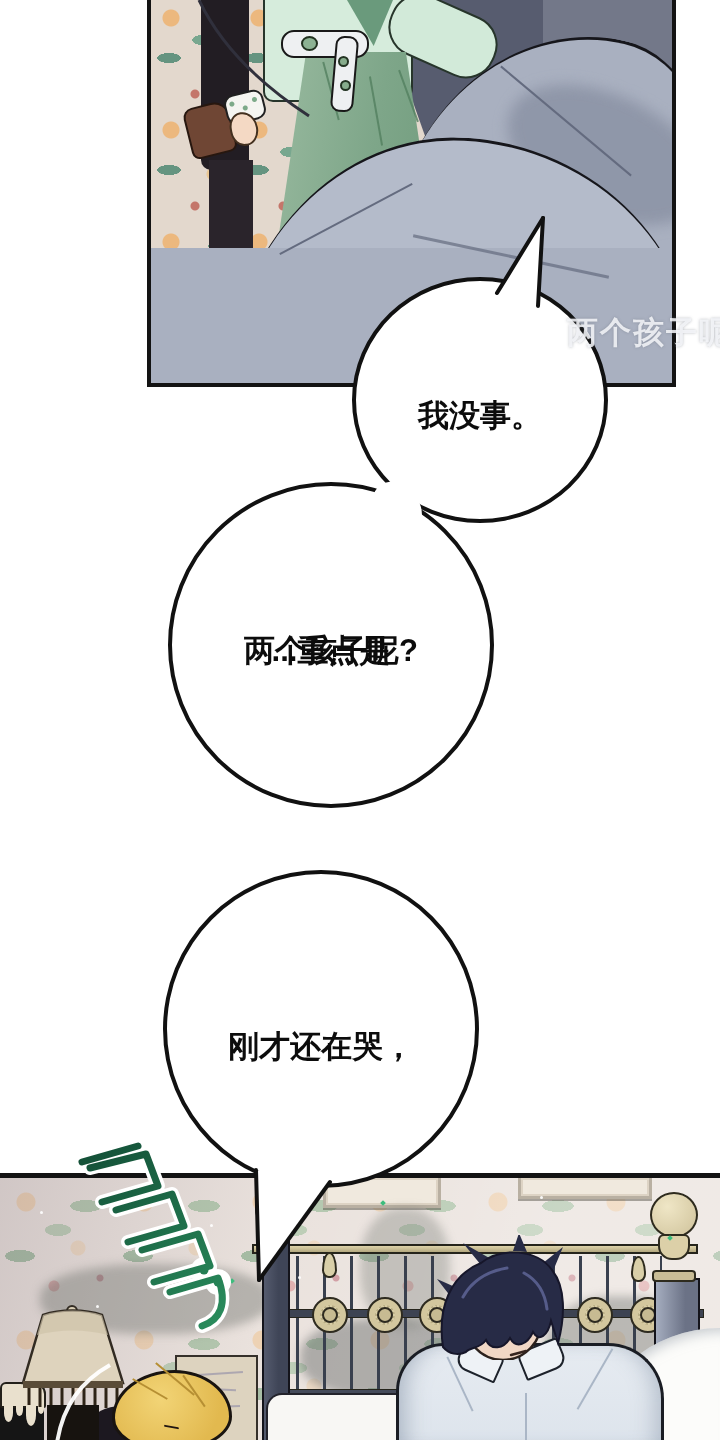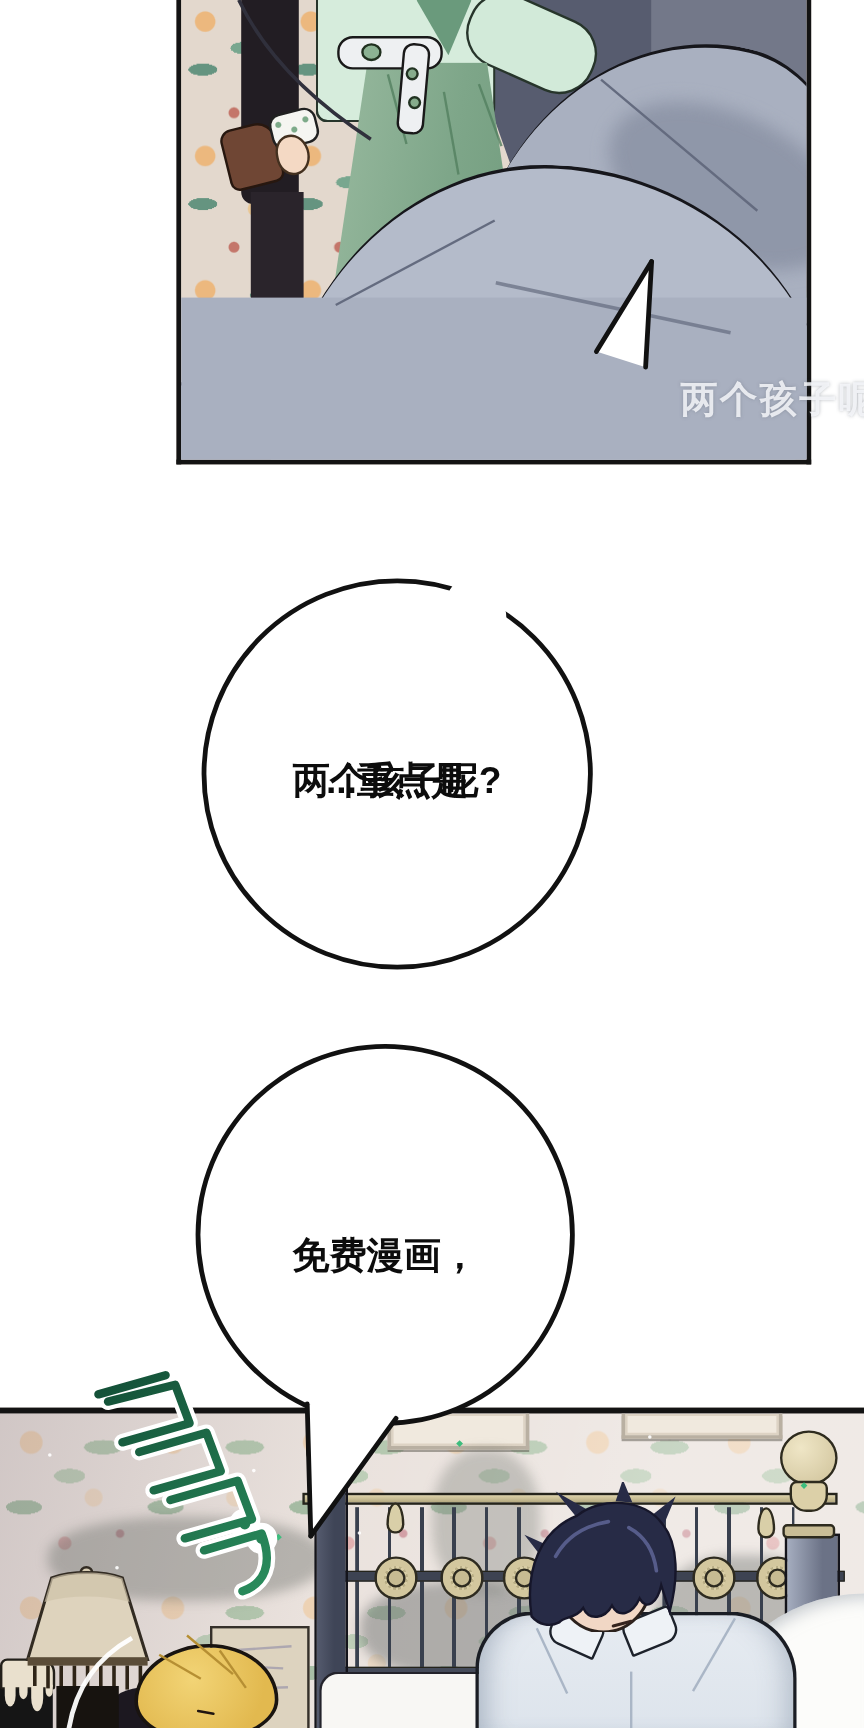--- a/index.html
+++ b/index.html
@@ -309,29 +309,32 @@
     <circle cx="152" cy="146" r="4.5" fill="url(#gGrad)"></circle>
     <circle cx="166" cy="158" r="4.5" fill="url(#gGrad)"></circle>
   </svg>
 
   <svg class="tail" style="left:460px;top:200px;width:120px;height:120px;" viewBox="0 0 120 120">
     <polygon points="83,18 37,93 78,106" fill="#ffffff"></polygon>
     <path d="M83,18 L37,93" stroke="#111111" stroke-width="4" stroke-linecap="round" fill="none"></path>
     <path d="M83,18 L78,106" stroke="#111111" stroke-width="4" stroke-linecap="round" fill="none"></path>
   </svg>
 
+  <div class="bubble" style="left:352px;top:277px;width:256px;height:246px;font-size:31px;padding-top:30px;">
+    <div>我没事。</div>
+  </div>
 
   <div class="bubble" style="left:168px;top:482px;width:326px;height:326px;font-size:31px;padding-top:10px;">
     <div>...重点是</div>
     <div>两个孩子呢?</div>
   </div>
   <div class="patch" style="left:368px;top:486px;width:58px;height:46px;transform:rotate(57deg);"></div>
 
   <div class="bubble" style="left:163px;top:870px;width:316px;height:318px;font-size:31px;padding-top:34px;">
-    <div>免费漫画，</div>
+    <div>刚才还在哭，</div>
   </div>
   <svg class="tail" style="left:230px;top:1160px;width:110px;height:130px;" viewBox="0 0 110 130">
     <polygon points="29,120 26,10 100,22" fill="#ffffff"></polygon>
     <path d="M29,120 L26,10" stroke="#111111" stroke-width="4" stroke-linecap="round" fill="none"></path>
     <path d="M29,120 L100,22" stroke="#111111" stroke-width="4" stroke-linecap="round" fill="none"></path>
   </svg>
 
 </div>
 
 </body></html>

